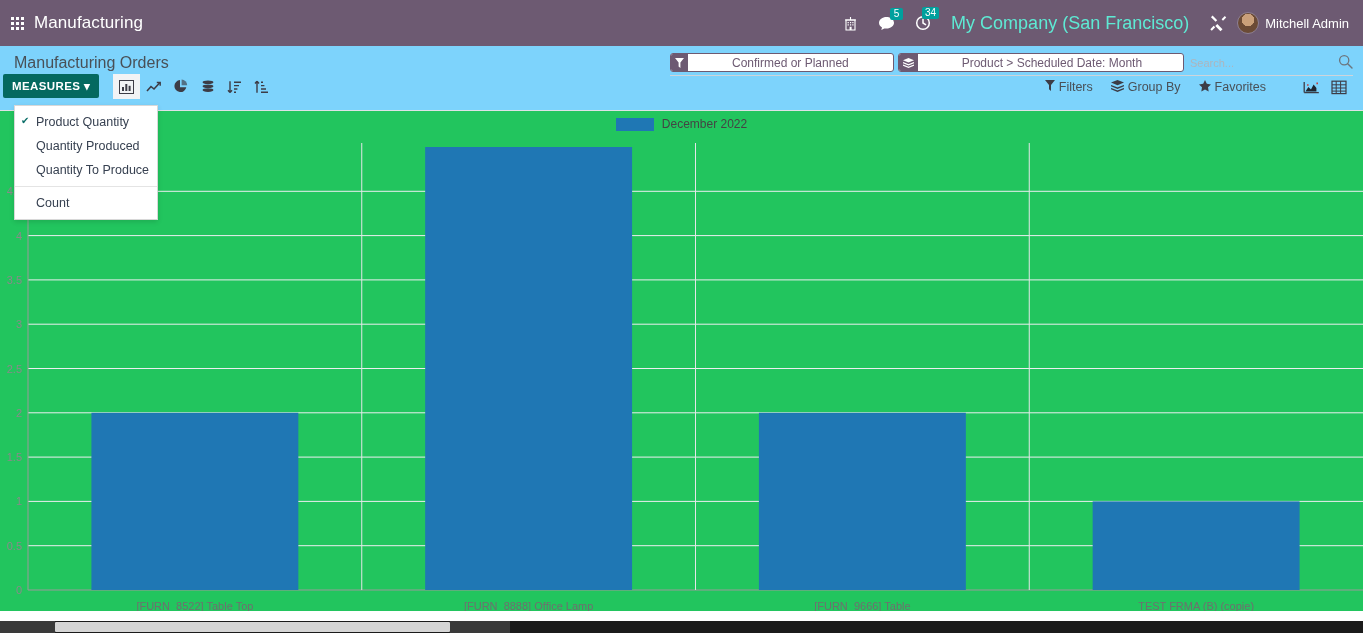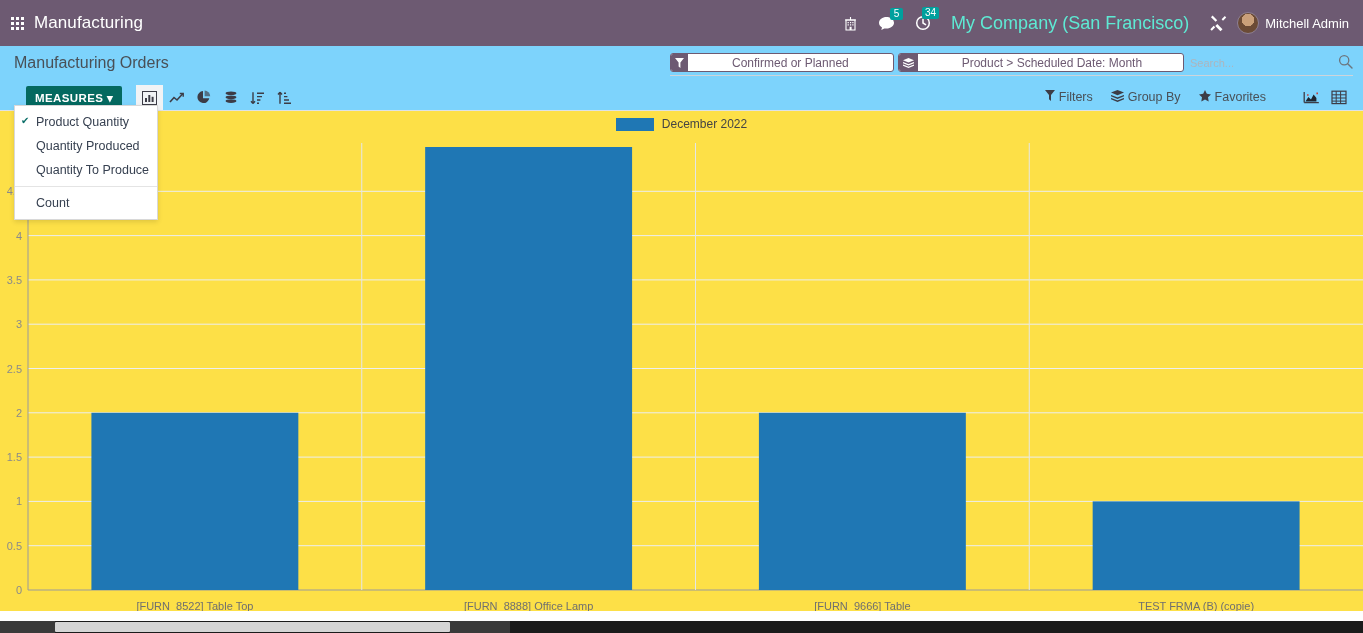--- a/index.html
+++ b/index.html
@@ -55,21 +55,21 @@
   .facet-ico { background: #6d5a72; color: #fff; display: flex; align-items: center; padding: 0 4px; font-size: 10px; }
   .facet-txt { color: #6d5a72; display: flex; align-items: center; padding: 0 4px; white-space: nowrap; font-size: 12px; }
   .facet-x { color: #9c8fa0; display: flex; align-items: center; padding-right: 4px; font-size: 11px; }
   #search-input {
     border: none; outline: none; flex: 1; font-size: 11px; color: #495057;
     font-family: "Liberation Sans", sans-serif; background: transparent; padding-left: 2px;
   }
   #search-input::placeholder { color: #adb5bd; }
   #search-mag { color: #6c757d; font-size: 14px; padding-left: 6px; cursor: pointer; }
 
-  #cp-row2 { display: flex; align-items: flex-end; height: 36px; padding: 0 10px 0 26px; position: relative; }
+  #cp-row2 { display: flex; align-items: flex-start; height: 36px; padding: 0 10px 0 3px; position: relative; }
   #measures-btn {
     background: #00665e; background:#0b6e68; color: #fff; border: none; font-size: 11.5px;
     font-weight: 700; letter-spacing: .4px; padding: 5px 9px; cursor: pointer;
     font-family: "Liberation Sans", sans-serif; border-radius: 2px; background:#046960;
   }
   #insert-btn {
     background: transparent; border: none; color: #0b6e68; font-size: 11.5px; font-weight: 700;
     letter-spacing: .4px; margin-left: 16px; cursor: pointer; padding: 5px 6px;
     font-family: "Liberation Sans", sans-serif;
   }
@@ -95,21 +95,21 @@
     border: 1px solid #d8d8d8; box-shadow: 0 2px 5px rgba(0,0,0,.12);
     padding: 4px 0; z-index: 200; font-size: 12.5px;
   }
   .mi { padding: 5px 8px 5px 21px; color: #374151; position: relative; cursor: pointer; white-space: nowrap; }
   .mi.checked::before {
     content: "✔"; position: absolute; left: 6px; top: 5px; color: #0b6e68; font-size: 10px;
   }
   .mi-sep { border-top: 1px solid #e4e4e4; margin: 4px 0; }
 
   
-  #chart-area { position: relative; height: 500px; background: #fde047; }
+  #chart-area { position: relative; height: 500px; background: #22c55e; }
   #legend {
     display: flex; align-items: center; justify-content: center; gap: 8px;
     height: 26px; font-size: 12px; color: #444;
   }
   #legend .swatch { width: 38px; height: 13px; background: #1f77b4; display: block; }
   #plot { position: absolute; left: 0; right: 0; top: 26px; bottom: 0; }
   #plot svg { display: block; }
 
   
   #hscroll {

